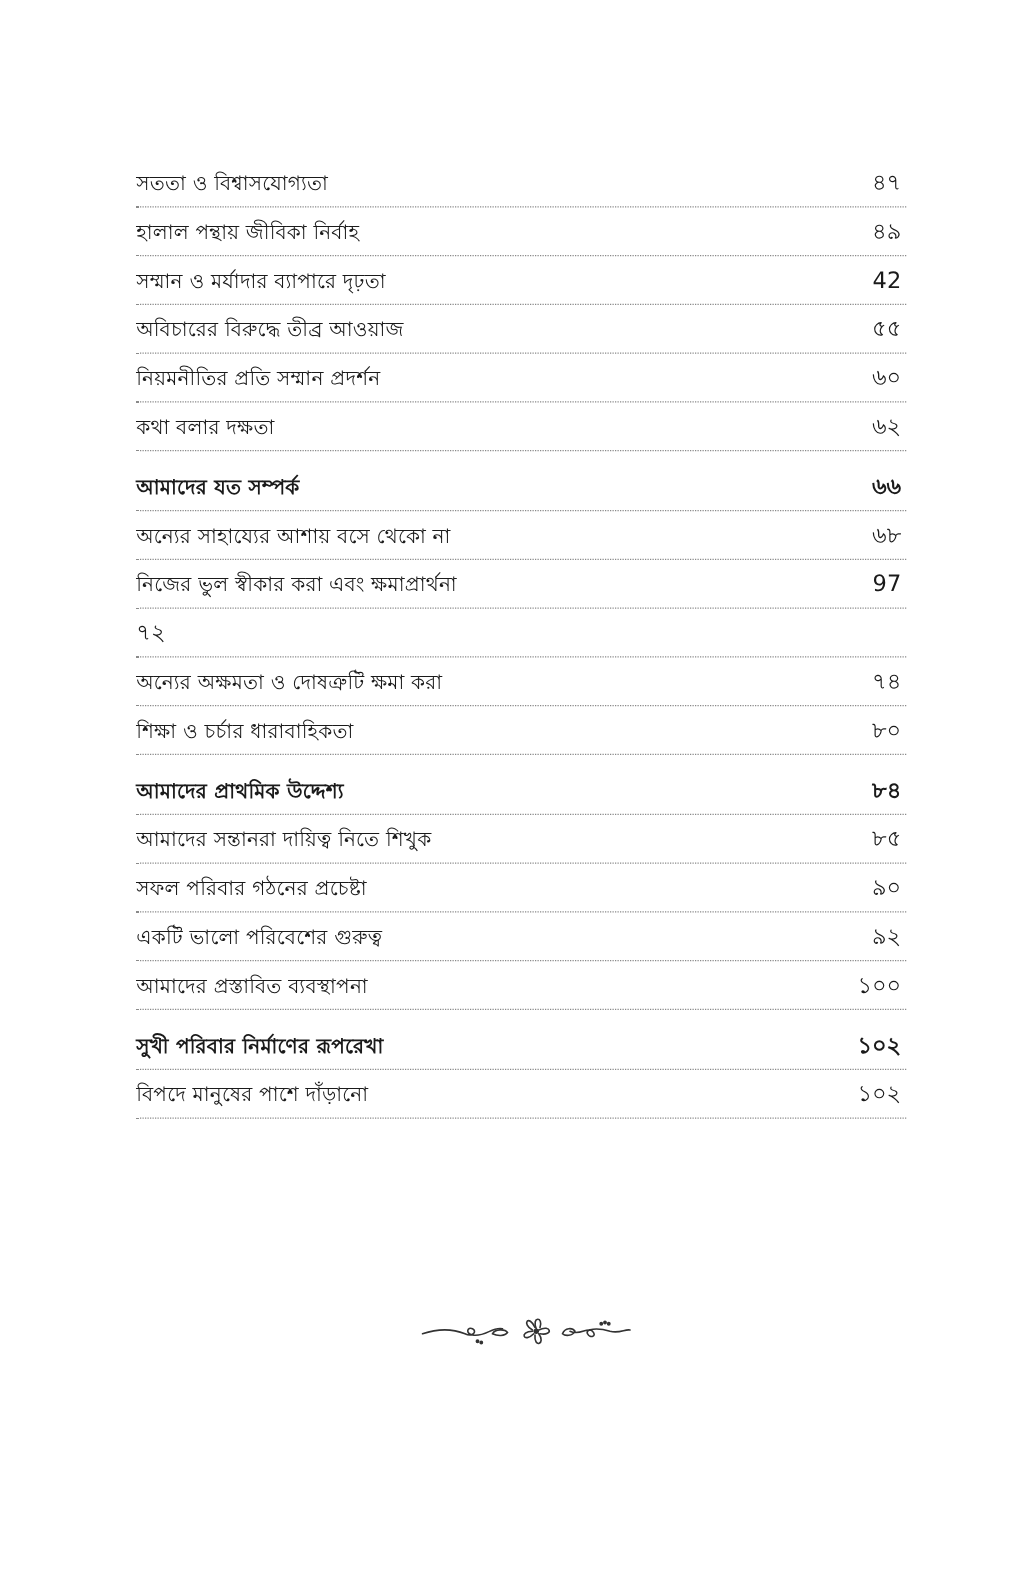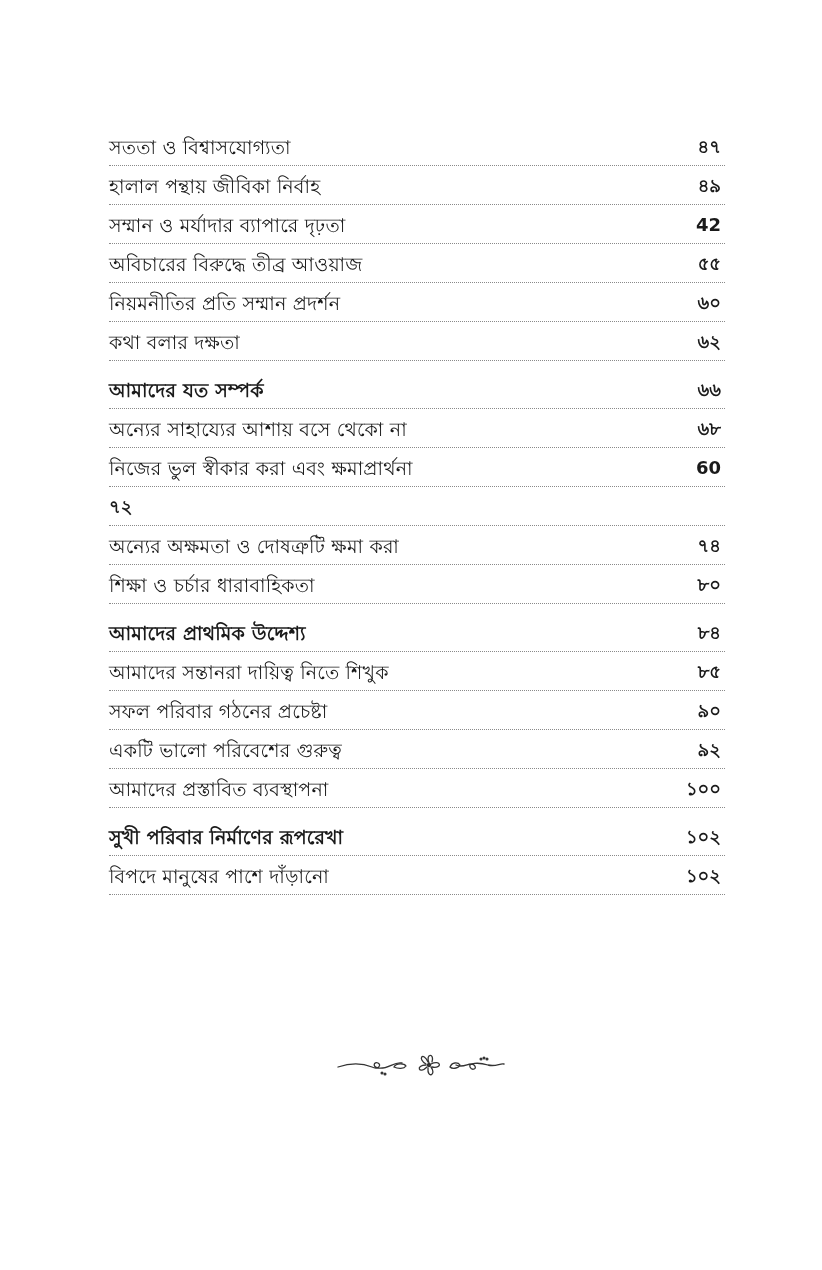--- a/index.html
+++ b/index.html
@@ -29,31 +29,30 @@
       border-bottom: 1px dotted #8a8a8a;
       box-sizing: border-box;
       padding-bottom: 6px;
       margin-bottom: 1px;
     }
     .toc-row.section {
       margin-top: 10px;
       justify-content: space-between;
     }
     .toc-row .title {
-      font-size: 19px;
+      font-size: 16px;
       line-height: 24px;
       letter-spacing: 0.2px;
       white-space: nowrap;
     }
     .toc-row .page {
       font-size: 18px;
       line-height: 24px;
       white-space: nowrap;
       padding-right: 4px;
-      font-weight: bold;
     }
     .toc-row.section .title,
     .toc-row.section .page {
       font-weight: bold;
     }
     .ornament {
       position: absolute;
       left: 332px;
       top: 1043px;
       width: 176px;
@@ -92,21 +91,21 @@
   <div class="toc-row section">
     <span class="title">আমাদের যত সম্পর্ক</span>
     <span class="page">৬৬</span>
   </div>
   <div class="toc-row">
     <span class="title">অন্যের সাহায্যের আশায় বসে থেকো না</span>
     <span class="page">৬৮</span>
   </div>
   <div class="toc-row">
     <span class="title">নিজের ভুল স্বীকার করা এবং ক্ষমাপ্রার্থনা</span>
-    <span class="page">60</span>
+    <span class="page">97</span>
   </div>
   <div class="toc-row">
     <span class="page">৭২</span>
   </div>
   <div class="toc-row">
     <span class="title">অন্যের অক্ষমতা ও দোষত্রুটি ক্ষমা করা</span>
     <span class="page">৭৪</span>
   </div>
   <div class="toc-row">
     <span class="title">শিক্ষা ও চর্চার ধারাবাহিকতা</span>

